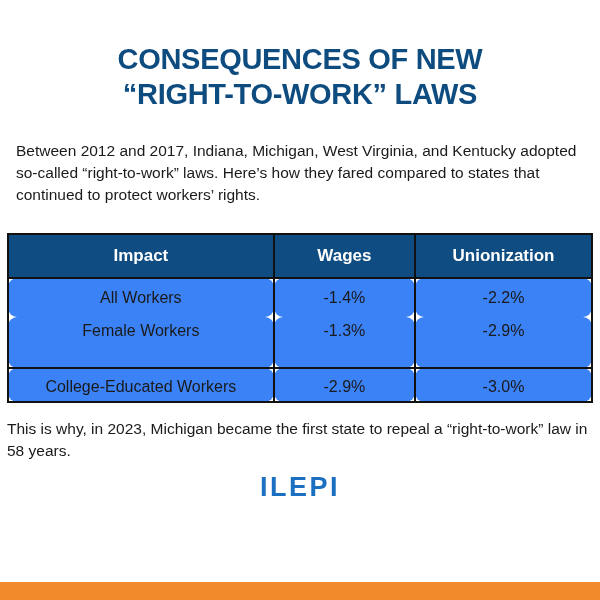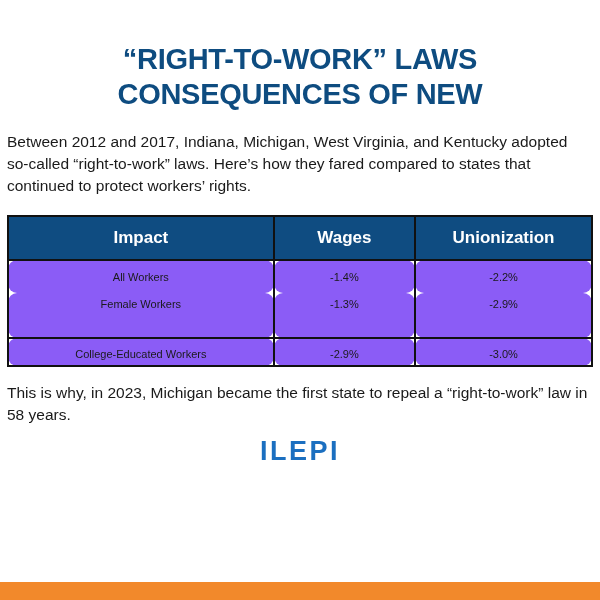--- a/index.html
+++ b/index.html
@@ -40,21 +40,21 @@
   }
 
   
   .intro {
     padding: 18px 10px 0 7px;
     font-size: 15.5px;
     line-height: 1.42;
     color: #1a1a1a;
   }
   .intro p {
-    margin: 0;
+    margin: 9px;
   }
 
   
   .table-wrap {
     padding: 18px 7px 0 7px;
   }
   table.data-table {
     width: 100%;
     border-collapse: collapse;
     table-layout: fixed;
@@ -70,26 +70,26 @@
     font-size: 17px;
     font-weight: bold;
     padding: 11px 4px 11px 4px;
     text-align: center;
     border-right: 2px solid #111111;
     border-bottom: 2px solid #111111;
   }
   table.data-table th:last-child { border-right: none; }
 
   table.data-table td {
-    font-size: 11px;
+    font-size: 16px;
     color: #1a1a1a;
     text-align: center;
     padding: 5px 4px;
     border-right: 2px solid #111111;
-    background: #8b5cf6;
+    background: #3b82f6;
     border-radius: 9px;
   }
   table.data-table td:last-child { border-right: none; }
 
   tr.group-start td {
     border-top: 2px solid #111111;
   }
   tr.first-row td {
     padding-top: 10px;
     padding-bottom: 10px;
@@ -140,22 +140,22 @@
     height: 18px;
     background: #F2892B;
   }
 </style>
 </head>
 <body>
 
 <div class="infographic">
 
   <div class="title-block">
+    <div class="title-line">CONSEQUENCES OF NEW</div>
     <div class="title-line">“RIGHT-TO-WORK” LAWS</div>
-    <div class="title-line">CONSEQUENCES OF NEW</div>
   </div>
 
   <div class="intro">
     <p>Between 2012 and 2017, Indiana, Michigan, West Virginia, and Kentucky adopted so-called “right-to-work” laws. Here’s how they fared compared to states that continued to protect workers’ rights.</p>
   </div>
 
   <div class="table-wrap">
     <table class="data-table">
       <colgroup>
         <col class="c-impact">

